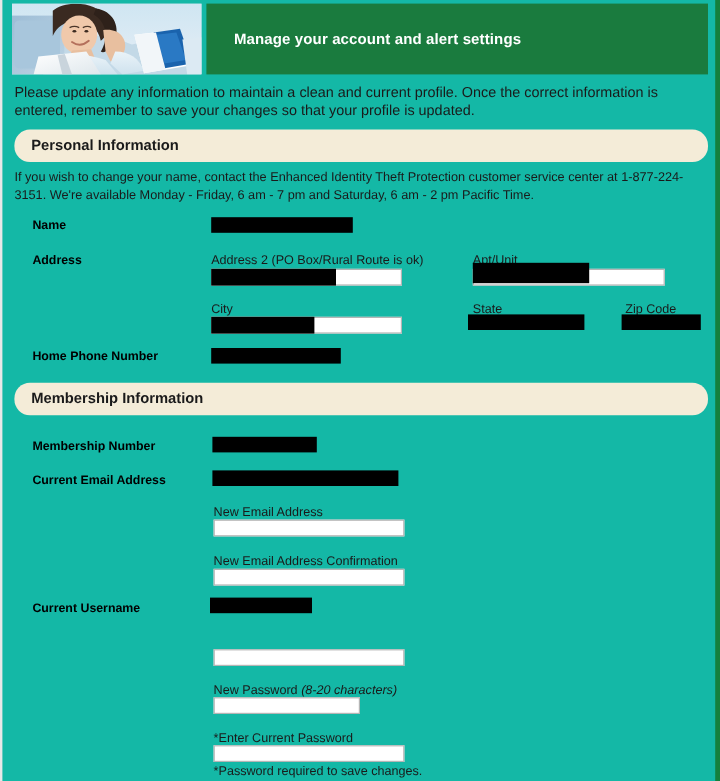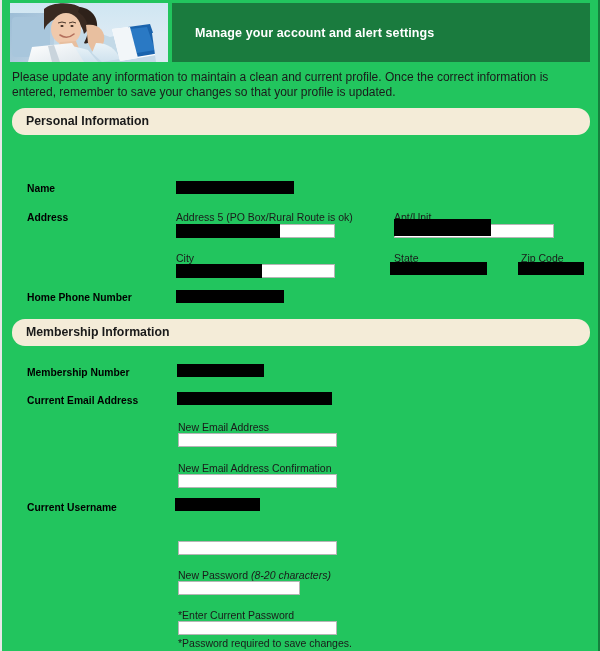--- a/index.html
+++ b/index.html
@@ -14,24 +14,24 @@
     font-family: "Liberation Sans", sans-serif;
     color: #000000;
     position: relative;
   }
 
   #page {
     position: absolute;
     left: 0; top: 0;
     width: 600px;
     height: 651px;
-    background: #22c55e;
+    background: #14b8a6;
     box-sizing: border-box;
     border-left: 2px solid #e8e8e8;
-    border-right: 2px solid #15803d;
+    border-right: 4px solid #15803d;
   }
 
   
   .header {
     position: absolute;
     left: 8px;
     top: 3px;
     width: 580px;
     height: 59px;
   }
@@ -206,27 +206,28 @@
       <div class="header-banner-title">Manage your account and alert settings</div>
     </div>
   </div>
 
   <div class="intro">Please update any information to maintain a clean and current profile. Once the correct information is entered, remember to save your changes so that your profile is updated.</div>
 
   <div class="section-band" id="band-personal">
     <div class="band-title">Personal Information</div>
   </div>
 
+  <div class="note" style="left:10px; top:141px; width:572px;">If you wish to change your name, contact the Enhanced Identity Theft Protection customer service center at 1-877-224-3151. We're available Monday - Friday, 6 am - 7 pm and Saturday, 6 am - 2 pm Pacific Time.</div>
 
   <div class="row-label" style="left:25px; top:183px;">Name</div>
   <div class="redaction" style="left:174px; top:181px; width:118px; height:13px;"></div>
 
   <div class="row-label" style="left:25px; top:212px;">Address</div>
 
-  <div class="field-label" style="left:174px; top:211px;">Address 5 (PO Box/Rural Route is ok)</div>
+  <div class="field-label" style="left:174px; top:211px;">Address 2 (PO Box/Rural Route is ok)</div>
   <div class="textbox" style="left:174px; top:224px; width:159px;"></div>
   <div class="redaction" style="left:174px; top:224px; width:104px; height:14px;"></div>
 
   <div class="field-label" style="left:392px; top:211px;">Apt/Unit</div>
   <div class="textbox" style="left:392px; top:224px; width:160px;"></div>
   <div class="redaction" style="left:392px; top:219px; width:97px; height:17px;"></div>
 
   <div class="field-label" style="left:174px; top:252px;">City</div>
   <div class="textbox" style="left:174px; top:264px; width:159px;"></div>
   <div class="redaction" style="left:174px; top:264px; width:86px; height:14px;"></div>

